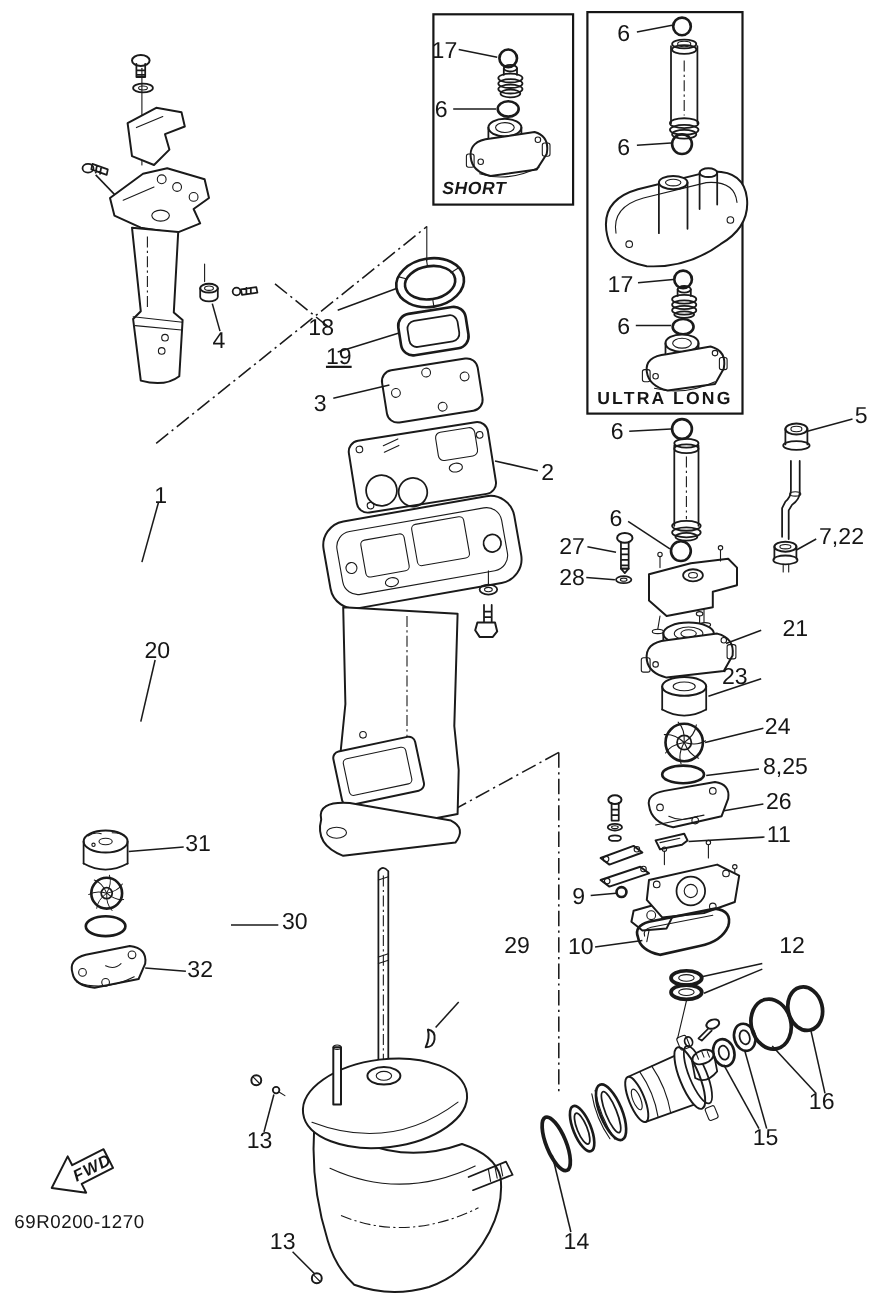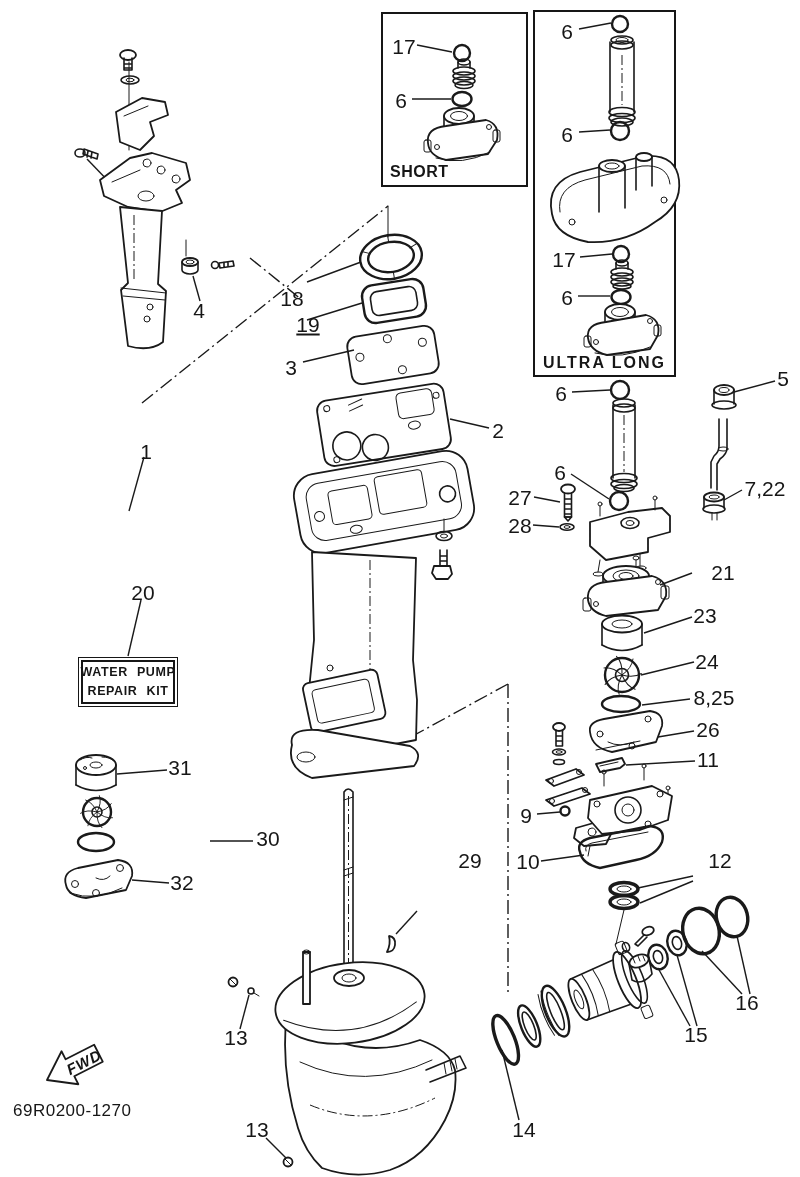--- a/index.html
+++ b/index.html
@@ -27,33 +27,27 @@
   .ul-label{letter-spacing:2px;}
   .code{position:absolute;font-size:17px;letter-spacing:.5px;white-space:nowrap;}
   .fwd-label{position:absolute;font-style:italic;font-weight:bold;font-size:15px;letter-spacing:1px;
              transform:translate(-50%,-50%) rotate(-27deg);}
 </style>
 </head>
 <body>
 
 <div class="canvas">
 
-  <div class="variant-box" style="left:381px;top:12px;width:147px;height:175px;">
+  <div class="variant-box" style="left:393px;top:12px;width:129px;height:175px;font-style:italic;">
     <span class="box-label" style="left:7px;bottom:4px;">SHORT</span>
   </div>
   <div class="variant-box" style="left:533px;top:10px;width:143px;height:367px;">
     <span class="box-label ul-label" style="right:8px;bottom:3px;">ULTRA LONG</span>
   </div>
 
-  <div class="kit-box" style="left:78px;top:657px;width:100px;height:50px;">
-    <div class="kit-box-inner">
-      <span class="kit-line">WATER PUMP</span>
-      <span class="kit-line">REPAIR KIT</span>
-    </div>
-  </div>
 
   <svg class="artwork" width="800" height="1177" viewBox="0 0 800 1177">
     <defs>
       <path id="vane" d="M0,0 Q10,-7 11,-16" class="ln thin"></path>
     </defs>
 
     <g>
       <path class="phantom" d="M142,403 L388,206"></path>
       <path class="ln thin" d="M388,206 V237"></path>
       <path class="phantom" d="M250,258 L302,300"></path>
@@ -536,21 +530,21 @@
   <span class="callout" style="left:567px;top:134px;">6</span>
   <span class="callout" style="left:564px;top:259px;">17</span>
   <span class="callout" style="left:567px;top:297px;">6</span>
   <span class="callout" style="left:783px;top:378px;">5</span>
   <span class="callout" style="left:765px;top:488px;">7,22</span>
   <span class="callout" style="left:561px;top:393px;">6</span>
   <span class="callout" style="left:520px;top:497px;">27</span>
   <span class="callout" style="left:520px;top:525px;">28</span>
   <span class="callout" style="left:560px;top:472px;">6</span>
   <span class="callout" style="left:723px;top:572px;">21</span>
-  <span class="callout" style="left:705px;top:615px;">23</span>
+  <span class="callout" style="left:668px;top:615px;">23</span>
   <span class="callout" style="left:707px;top:661px;">24</span>
   <span class="callout" style="left:714px;top:697px;">8,25</span>
   <span class="callout" style="left:708px;top:729px;">26</span>
   <span class="callout" style="left:708px;top:759px;">11</span>
   <span class="callout" style="left:526px;top:815px;">9</span>
   <span class="callout" style="left:528px;top:861px;">10</span>
   <span class="callout" style="left:706px;top:860px;margin-left:14px;">12</span>
   <span class="callout" style="left:747px;top:1002px;">16</span>
   <span class="callout" style="left:696px;top:1034px;">15</span>
   <span class="callout" style="left:524px;top:1129px;">14</span>

